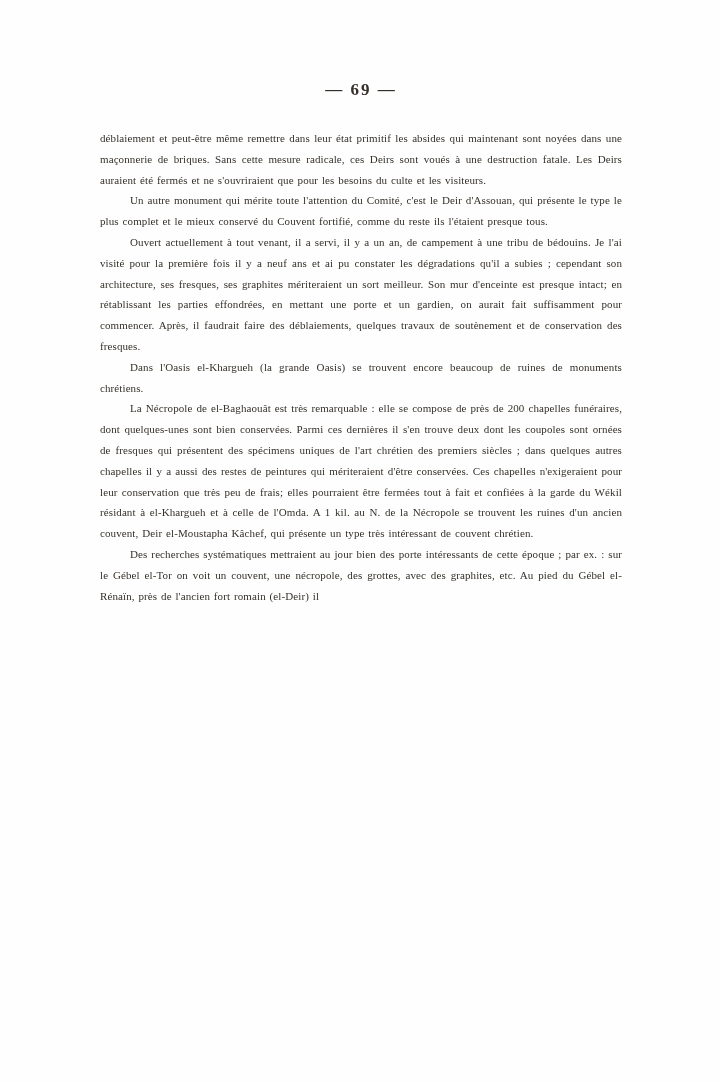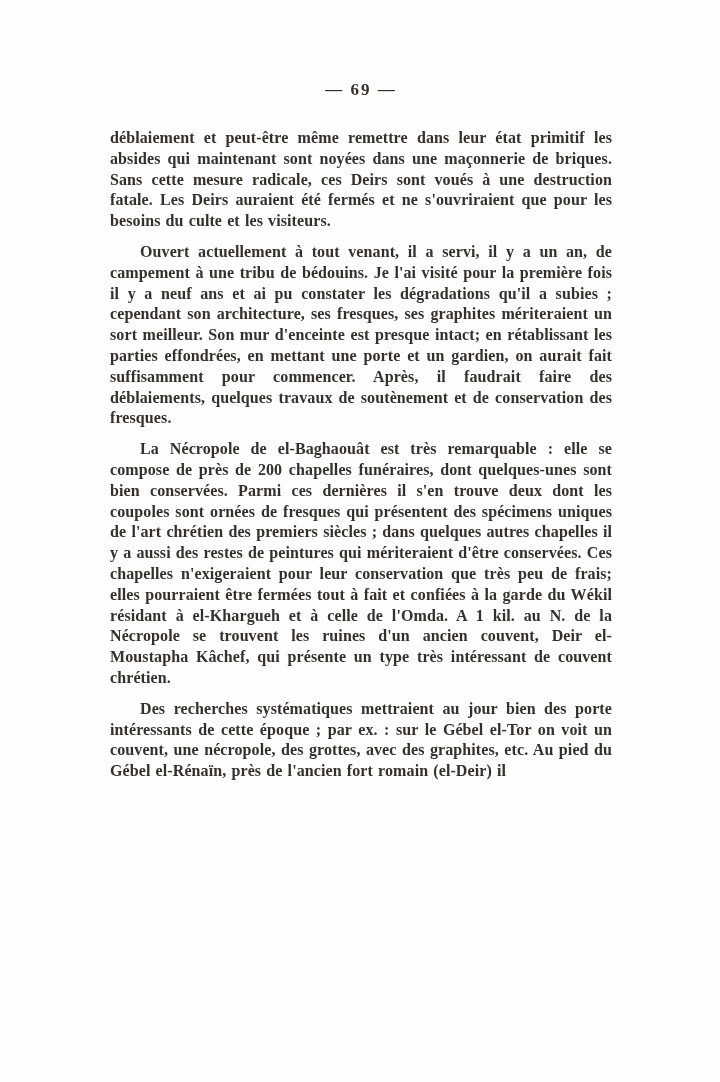--- a/index.html
+++ b/index.html
@@ -22,38 +22,40 @@
     text-align: center;
     font-weight: bold;
     font-size: 17px;
     letter-spacing: 2px;
     margin: 0 0 28px 0;
   }
   .text-block {
     width: 522px;
   }
   .para {
-    margin: 10px;
+    margin: 0;
     text-align: justify;
-    font-size: 16px;
+    font-size: 11px;
     line-height: 20.8px;
-    font-weight: bold;
+    font-weight: normal;
     letter-spacing: 0.1px;
     word-spacing: 1px;
     text-indent: 30px;
   }
   .para.no-indent {
     text-indent: 0;
   }
 </style>
 </head>
 <body>
 
 <div class="page">
   <div class="page-number">— 69 —</div>
 
   <div class="text-block">
     <p class="para no-indent">déblaiement et peut-être même remettre dans leur état primitif les absides qui maintenant sont noyées dans une maçonnerie de briques. Sans cette mesure radicale, ces Deirs sont voués à une destruction fatale. Les Deirs auraient été fermés et ne s'ouvriraient que pour les besoins du culte et les visiteurs.</p>
+    <p class="para">Un autre monument qui mérite toute l'attention du Comité, c'est le Deir d'Assouan, qui présente le type le plus complet et le mieux conservé du Couvent fortifié, comme du reste ils l'étaient presque tous.</p>
     <p class="para">Ouvert actuellement à tout venant, il a servi, il y a un an, de campement à une tribu de bédouins. Je l'ai visité pour la première fois il y a neuf ans et ai pu constater les dégradations qu'il a subies ; cependant son architecture, ses fresques, ses graphites mériteraient un sort meilleur. Son mur d'enceinte est presque intact; en rétablissant les parties effondrées, en mettant une porte et un gardien, on aurait fait suffisamment pour commencer. Après, il faudrait faire des déblaiements, quelques travaux de soutènement et de conservation des fresques.</p>
+    <p class="para">Dans l'Oasis el-Khargueh (la grande Oasis) se trouvent encore beaucoup de ruines de monuments chrétiens.</p>
     <p class="para">La Nécropole de el-Baghaouât est très remarquable : elle se compose de près de 200 chapelles funéraires, dont quelques-unes sont bien conservées. Parmi ces dernières il s'en trouve deux dont les coupoles sont ornées de fresques qui présentent des spécimens uniques de l'art chrétien des premiers siècles ; dans quelques autres chapelles il y a aussi des restes de peintures qui mériteraient d'être conservées. Ces chapelles n'exigeraient pour leur conservation que très peu de frais; elles pourraient être fermées tout à fait et confiées à la garde du Wékil résidant à el-Khargueh et à celle de l'Omda. A 1 kil. au N. de la Nécropole se trouvent les ruines d'un ancien couvent, Deir el-Moustapha Kâchef, qui présente un type très intéressant de couvent chrétien.</p>
     <p class="para">Des recherches systématiques mettraient au jour bien des porte intéressants de cette époque ; par ex. : sur le Gébel el-Tor on voit un couvent, une nécropole, des grottes, avec des graphites, etc. Au pied du Gébel el-Rénaïn, près de l'ancien fort romain (el-Deir) il</p>
   </div>
 </div>
 
 </body></html>

